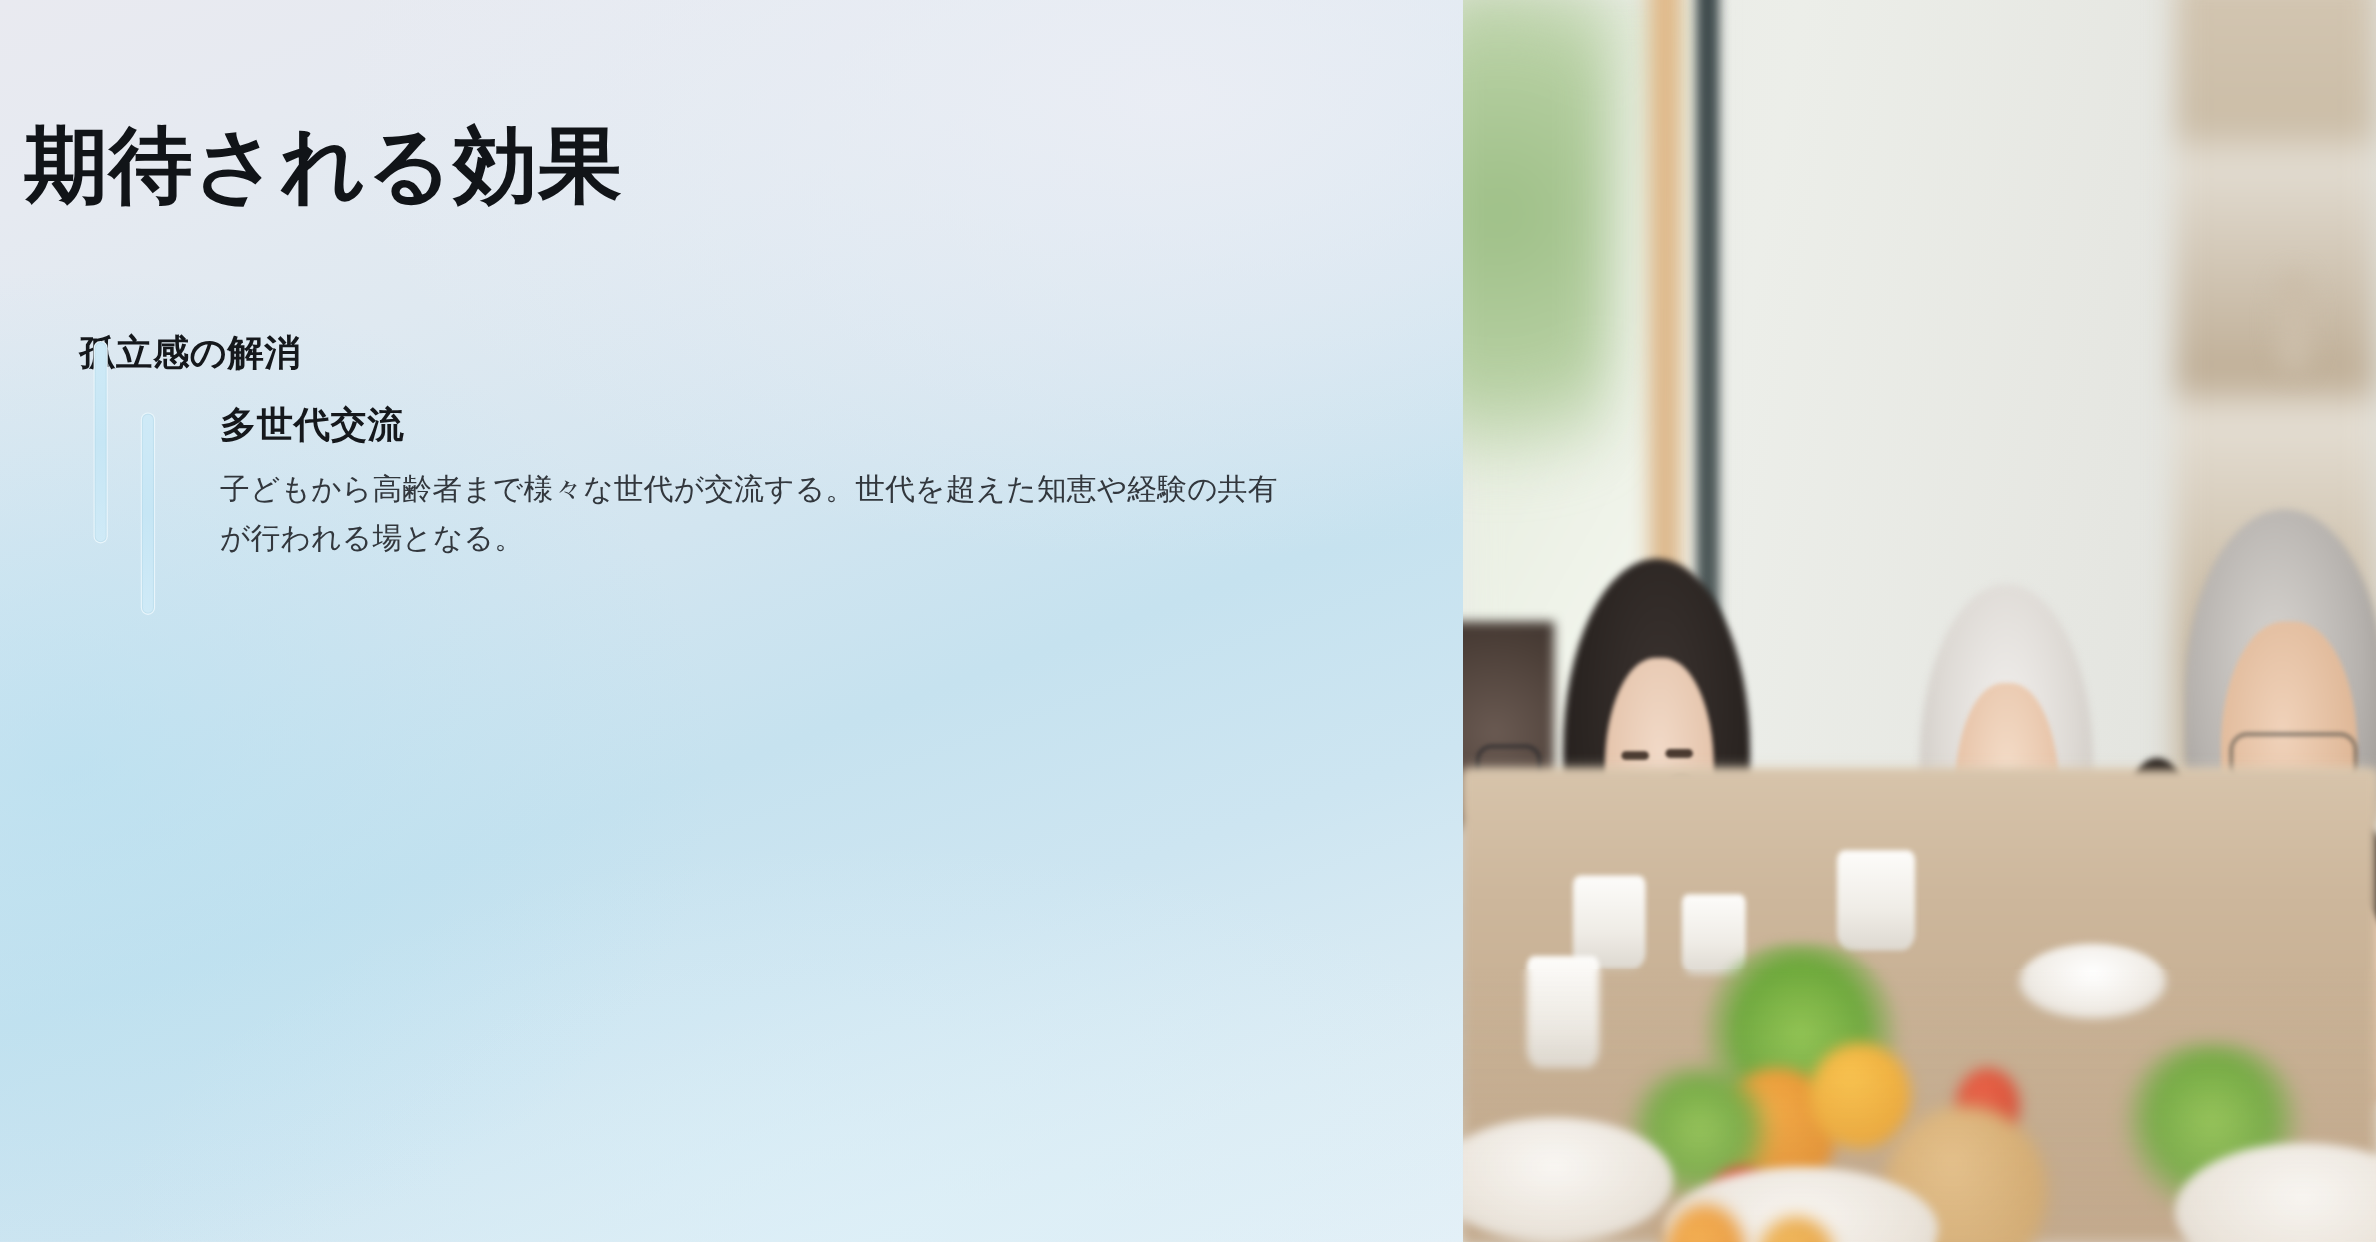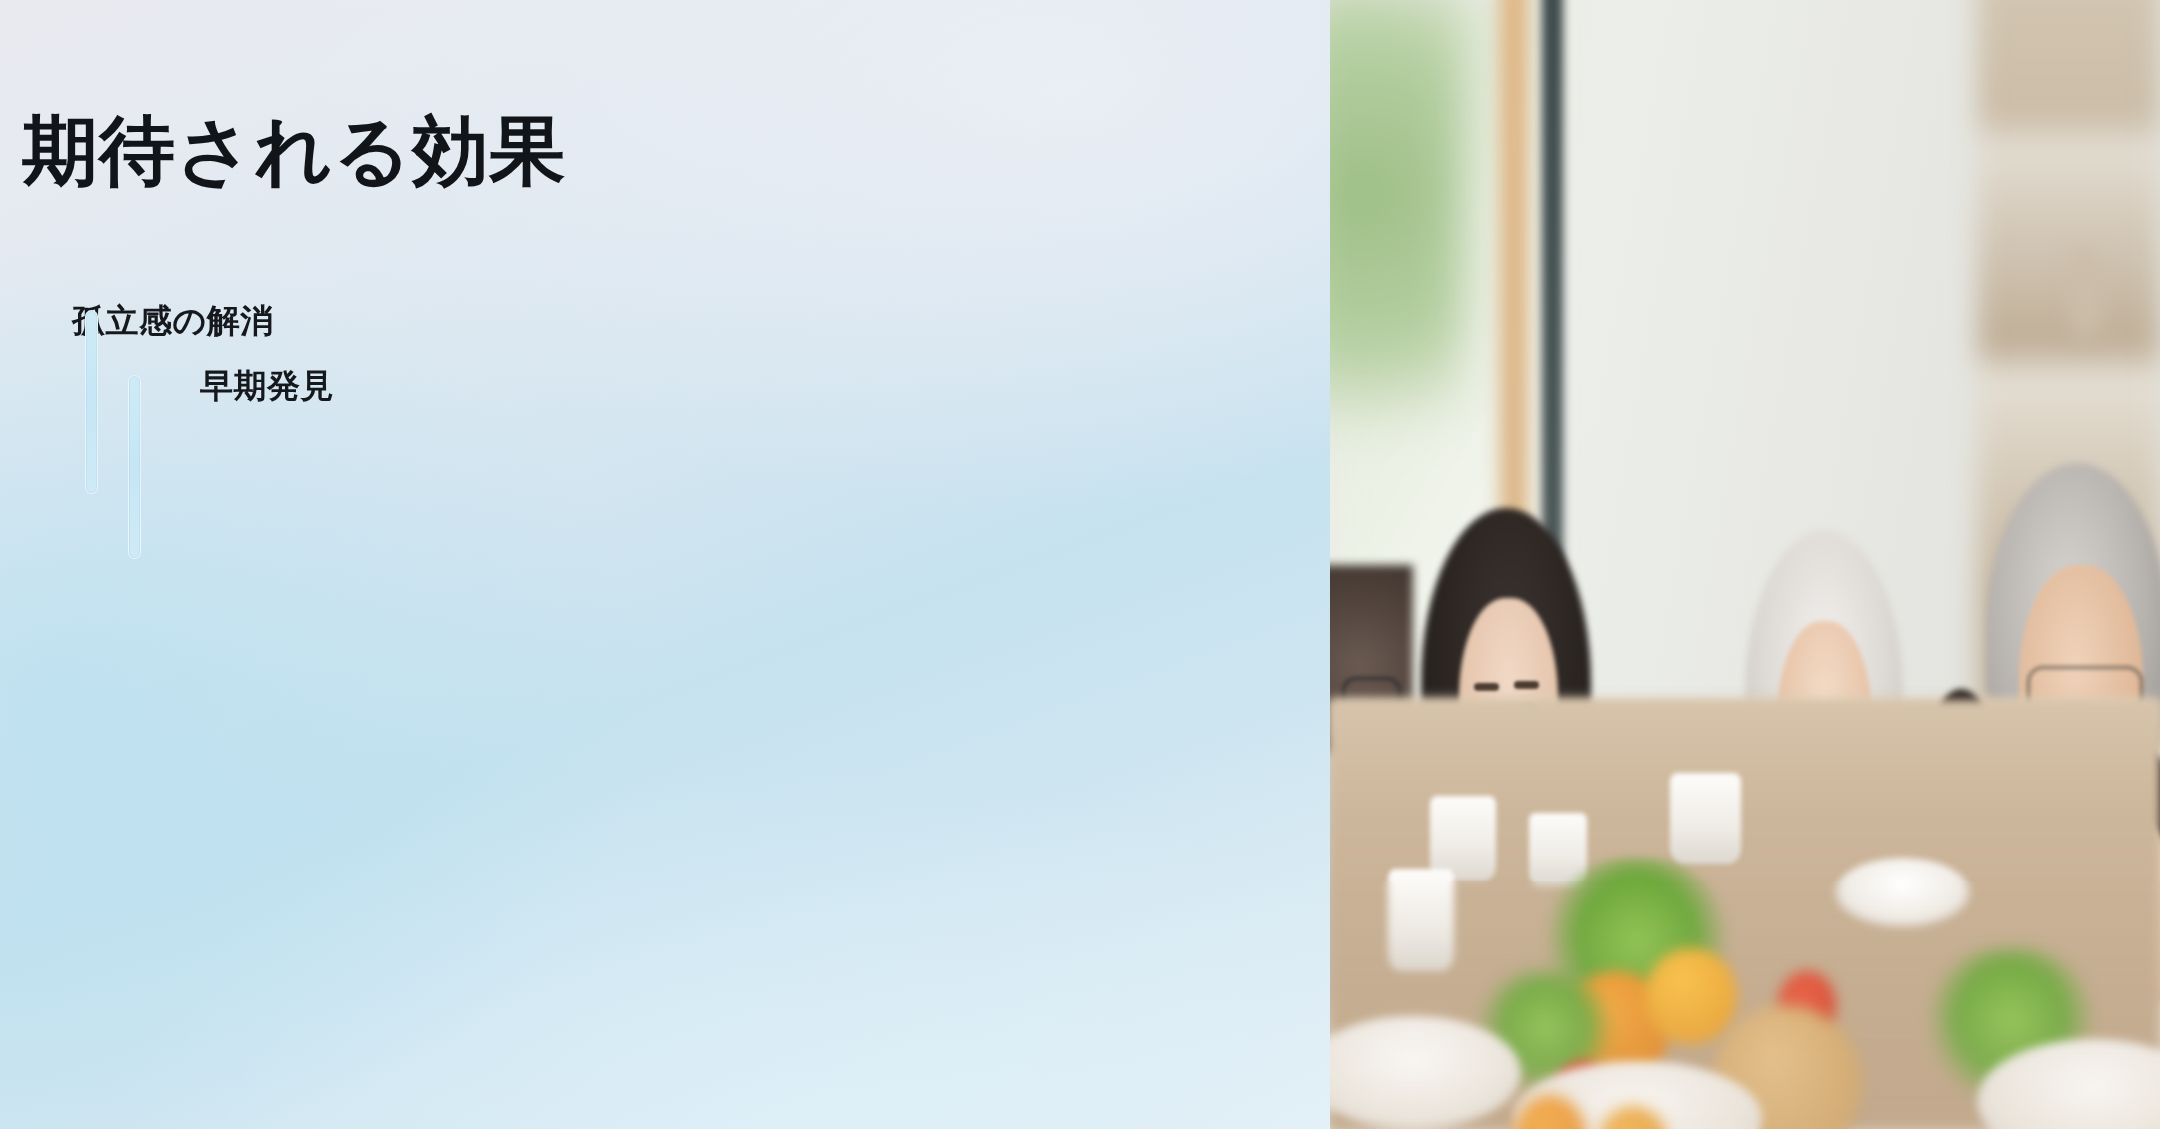--- a/index.html
+++ b/index.html
@@ -406,21 +406,22 @@
       <div class="item item-2">
         <span class="item-bar"></span>
         <div class="item-text">
           <div class="item-heading">孤立感の解消</div>
         </div>
       </div>
 
       <div class="item item-3">
         <span class="item-bar"></span>
         <div class="item-text">
-          <div class="item-heading">早期発見</div>
+          <div class="item-heading">多世代交流</div>
+          <div class="item-body">子どもから高齢者まで様々な世代が交流する。世代を超えた知恵や経験の共有が行われる場となる。</div>
         </div>
       </div>
 
     </div>
   </div>
 
   <div class="photo-panel">
     <div class="ph bg-wall"></div>
     <div class="ph bg-window"></div>
     <div class="ph bg-foliage"></div>

